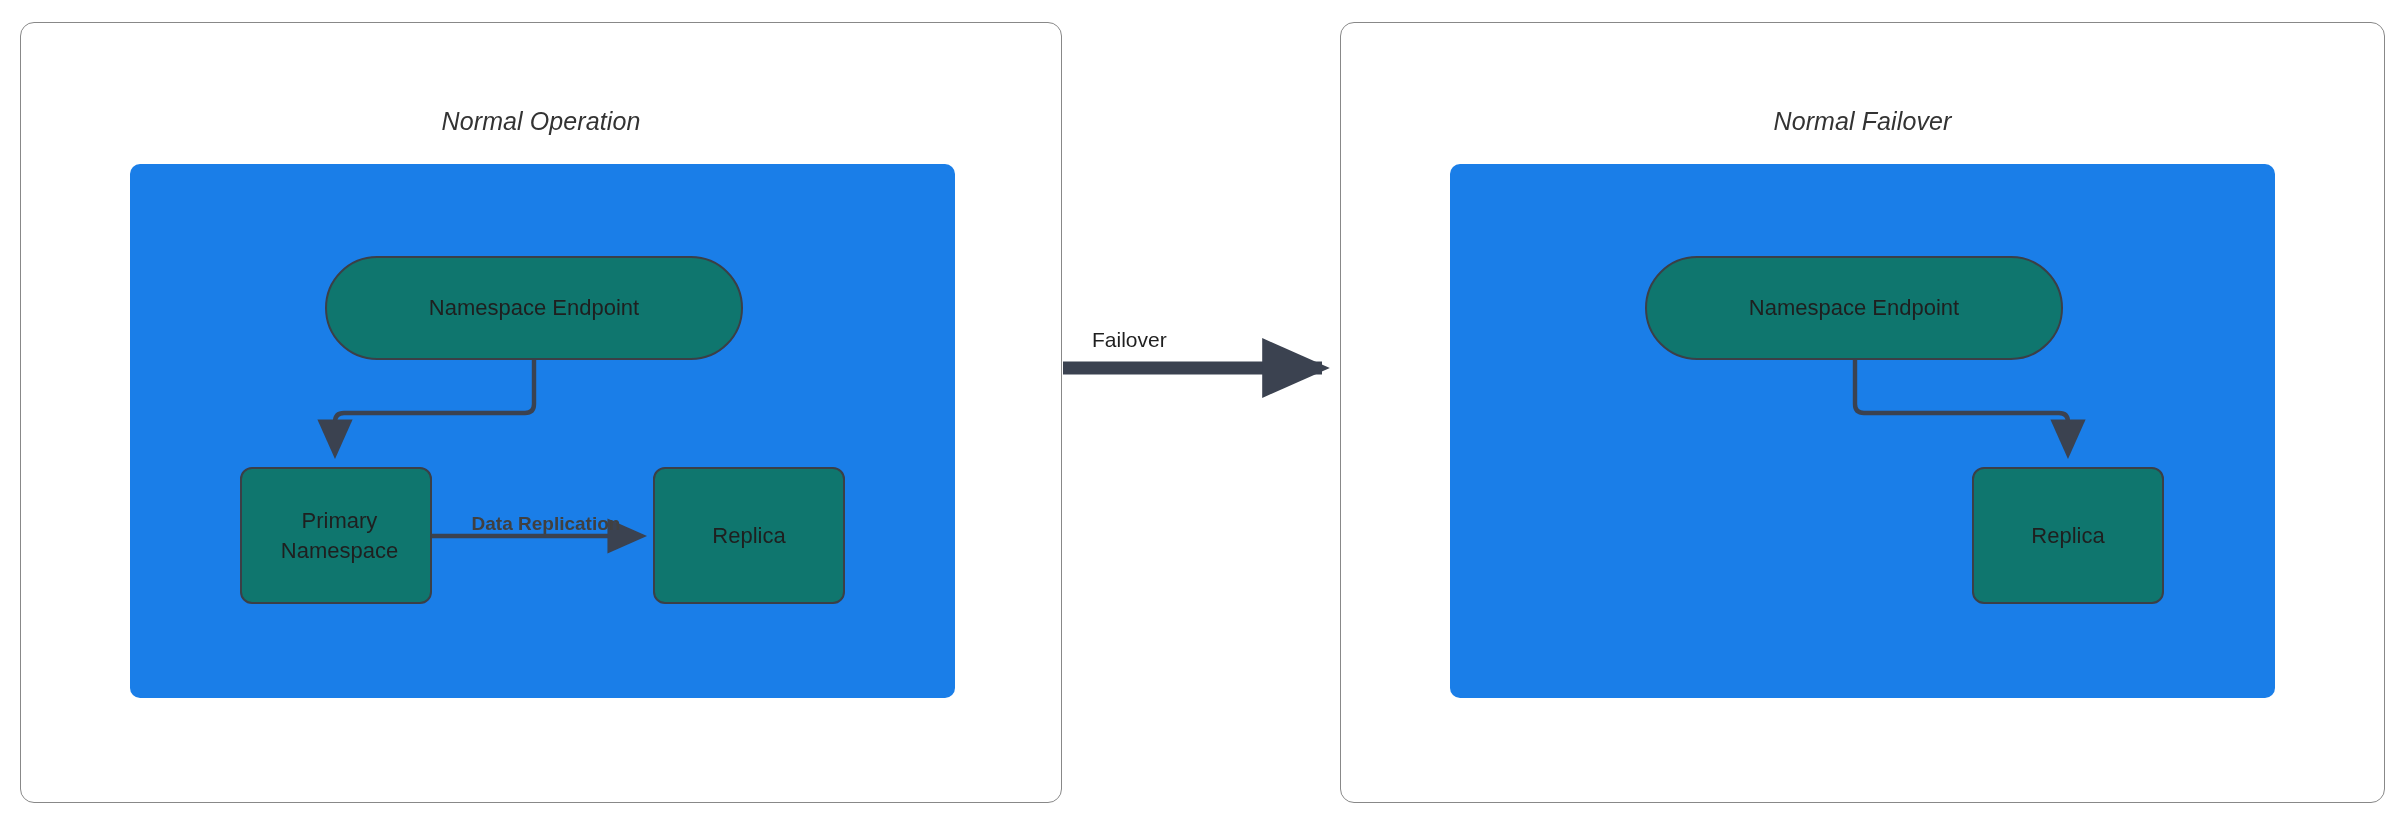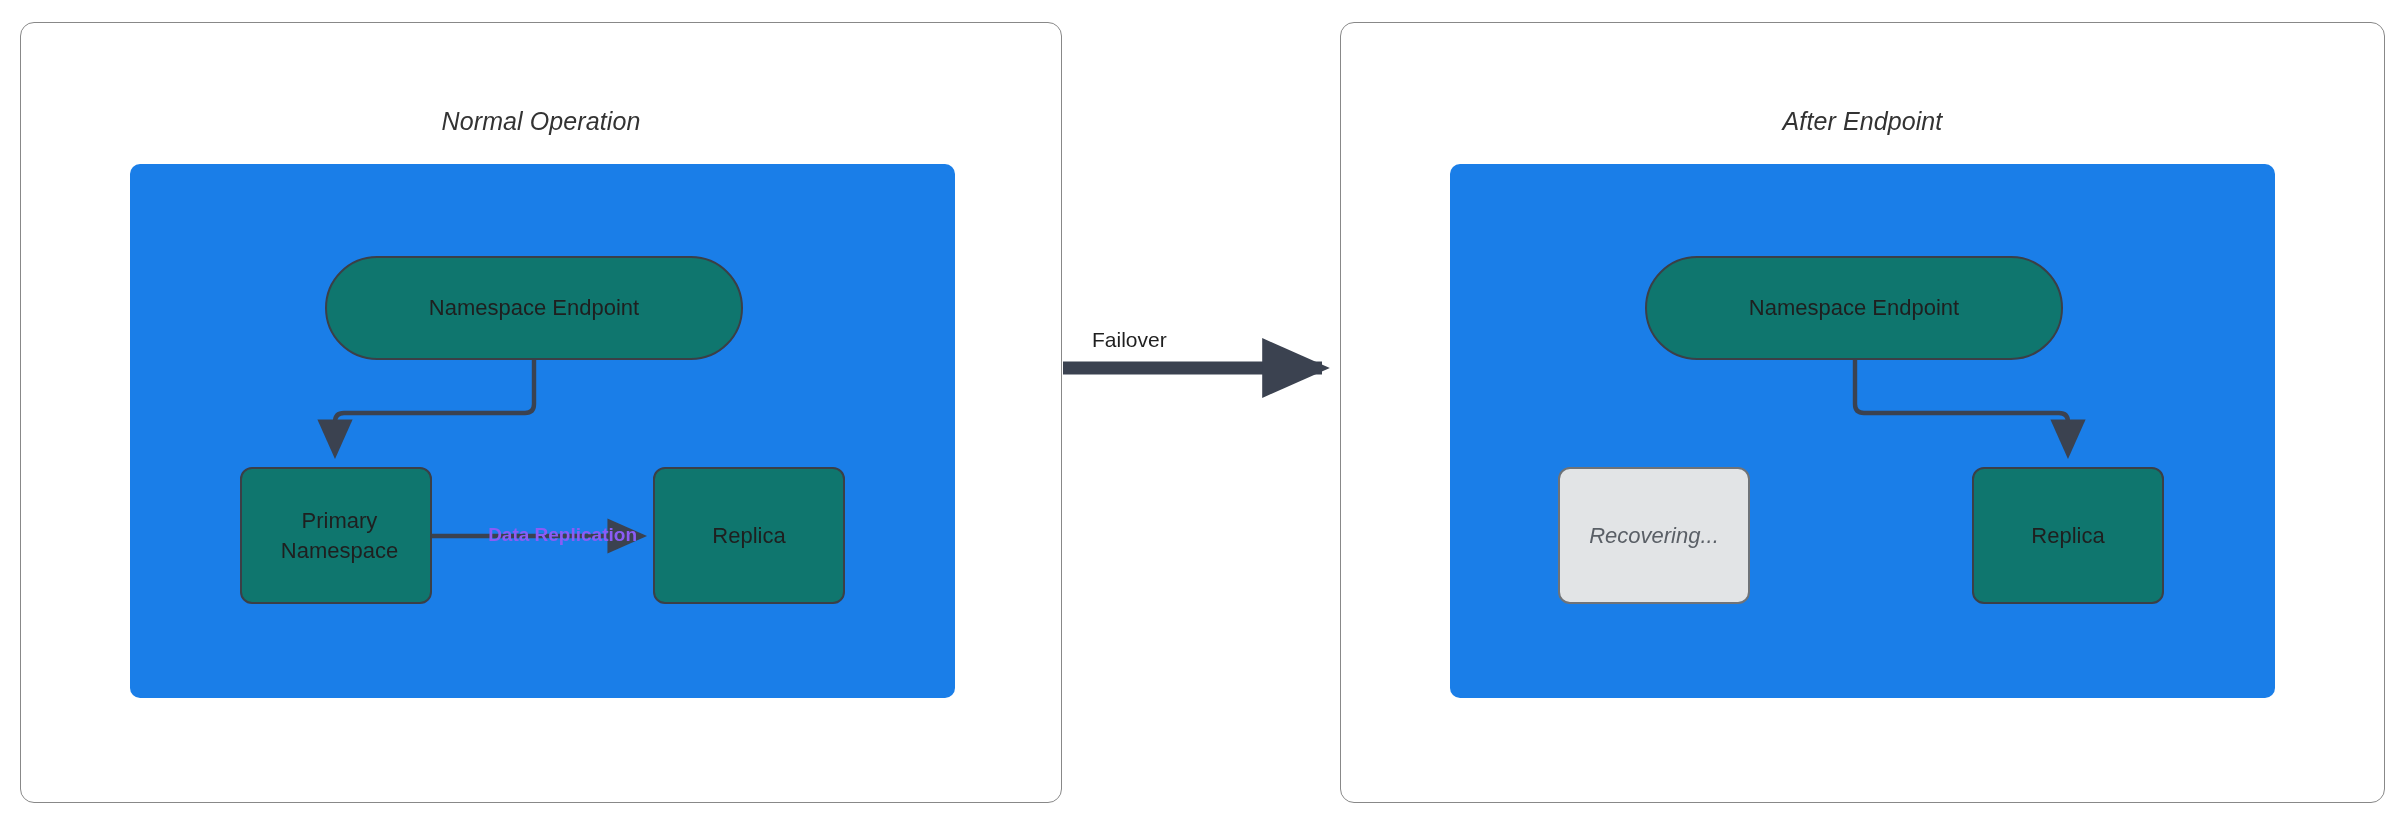--- a/index.html
+++ b/index.html
@@ -100,26 +100,25 @@
   
   .wire-label {
     position: absolute;
     font-size: 19px;
     white-space: nowrap;
   }
   #lbl-data-replication {
     left: 455px;
     top: 331px;
     width: 182px;
-    text-align: right;
+    text-align: center;
     top: 331px;
     font-weight: bold;
-    color: #8b5cf6;
+    color: #404040;
     top: 331px;
-    margin-top: 11px;
   }
   #lbl-data-replication { top: 326px; }
   #lbl-failover {
     left: 1090px;
     top: 310px;
     width: 200px;
     text-align: left;
     color: #1f1f1f;
     font-size: 21px;
   }
@@ -144,32 +143,29 @@
       <span>Primary</span><br>
       <span>Namespace</span>
     </span>
   </div>
 
   <div class="node rect" id="np-replica-left">
     <span>Replica</span>
   </div>
 
   <div class="panel" id="panel-right">
-    <div class="panel-title">After Endpoint</div>
+    <div class="panel-title">Normal Failover</div>
   </div>
 
   <div class="blue-zone" id="zone-right"></div>
 
   <div class="node stadium" id="np-endpoint-right">
     <span>Namespace Endpoint</span>
   </div>
 
-  <div class="node rect recovering" id="np-recovering">
-    <span>Recovering...</span>
-  </div>
 
   <div class="node rect" id="np-replica-right">
     <span>Replica</span>
   </div>
 
   <svg id="wires" viewBox="0 0 2407 828" xmlns="http://www.w3.org/2000/svg">
     <defs>
       <marker id="arrowhead" markerWidth="9" markerHeight="8" refX="7.4" refY="4" orient="auto" markerUnits="strokeWidth">
         <path d="M0,0 L9,4 L0,8 Z" fill="#3b4250"></path>
       </marker>

